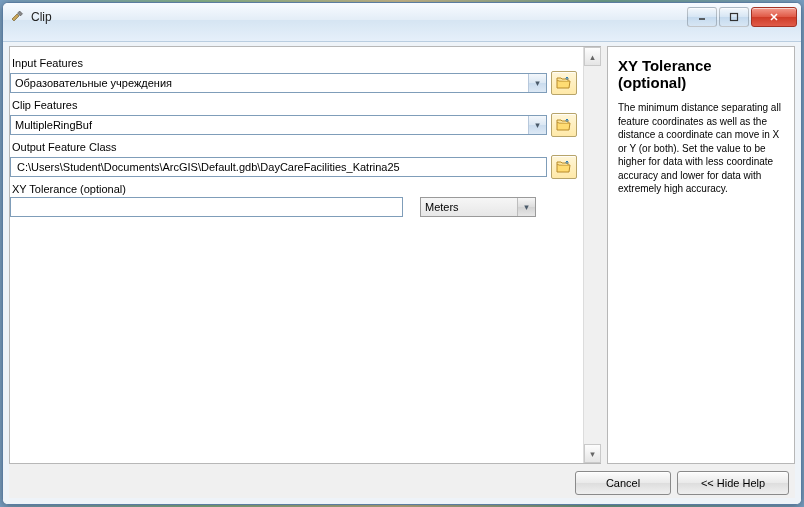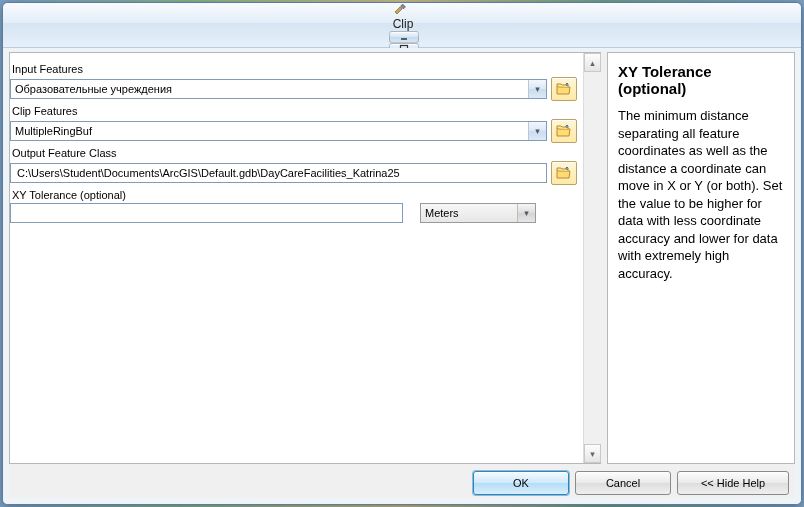--- a/index.html
+++ b/index.html
@@ -25,22 +25,21 @@
     display: flex;
     flex-direction: column;
     overflow: hidden;
   }
   .titlebar {
     height: 28px;
     background: linear-gradient(#f8fbff, #e3edf7 45%, #d6e5f3 46%, #e6f0fa);
     border-bottom: 1px solid #b9cde0;
     display: flex;
     align-items: center;
-    padding: 0 4px 16px 6px;
-    flex-direction: column;
+    padding: 0 4px 10px 6px;
   }
   .titlebar .app-icon {
     width: 16px;
     height: 16px;
     margin-right: 6px;
     display: flex;
     align-items: center;
     justify-content: center;
   }
   .titlebar .title {
@@ -126,21 +125,21 @@
   }
   .help-title {
     font-family: Arial, sans-serif;
     font-size: 15px;
     font-weight: bold;
     margin: 2px 0 10px 0;
     color: #000;
   }
   .help-body {
     font-family: Arial, sans-serif;
-    font-size: 13px;
+    font-size: 10px;
     line-height: 1.35;
     color: #000;
   }
   .field-label {
     font-size: 11px;
     color: #000;
     margin: 4px 0 2px 2px;
   }
   .row {
     display: flex;
@@ -354,18 +353,17 @@
       <div class="gap"></div>
 
       <div class="help-pane">
         <div class="help-title">XY Tolerance (optional)</div>
         <div class="help-body">The minimum distance separating all feature coordinates as well as the distance a coordinate can move in X or Y (or both). Set the value to be higher for data with less coordinate accuracy and lower for data with extremely high accuracy.</div>
       </div>
     </div>
 
     <div class="button-row">
       <div class="spacer"></div>
-      <div class="btn primary">OK</div>
       <div class="btn">Cancel</div>
       <div class="btn" style="min-width:90px">&lt;&lt; Hide Help</div>
     </div>
   </div>
 </div>
 
 </body></html>

